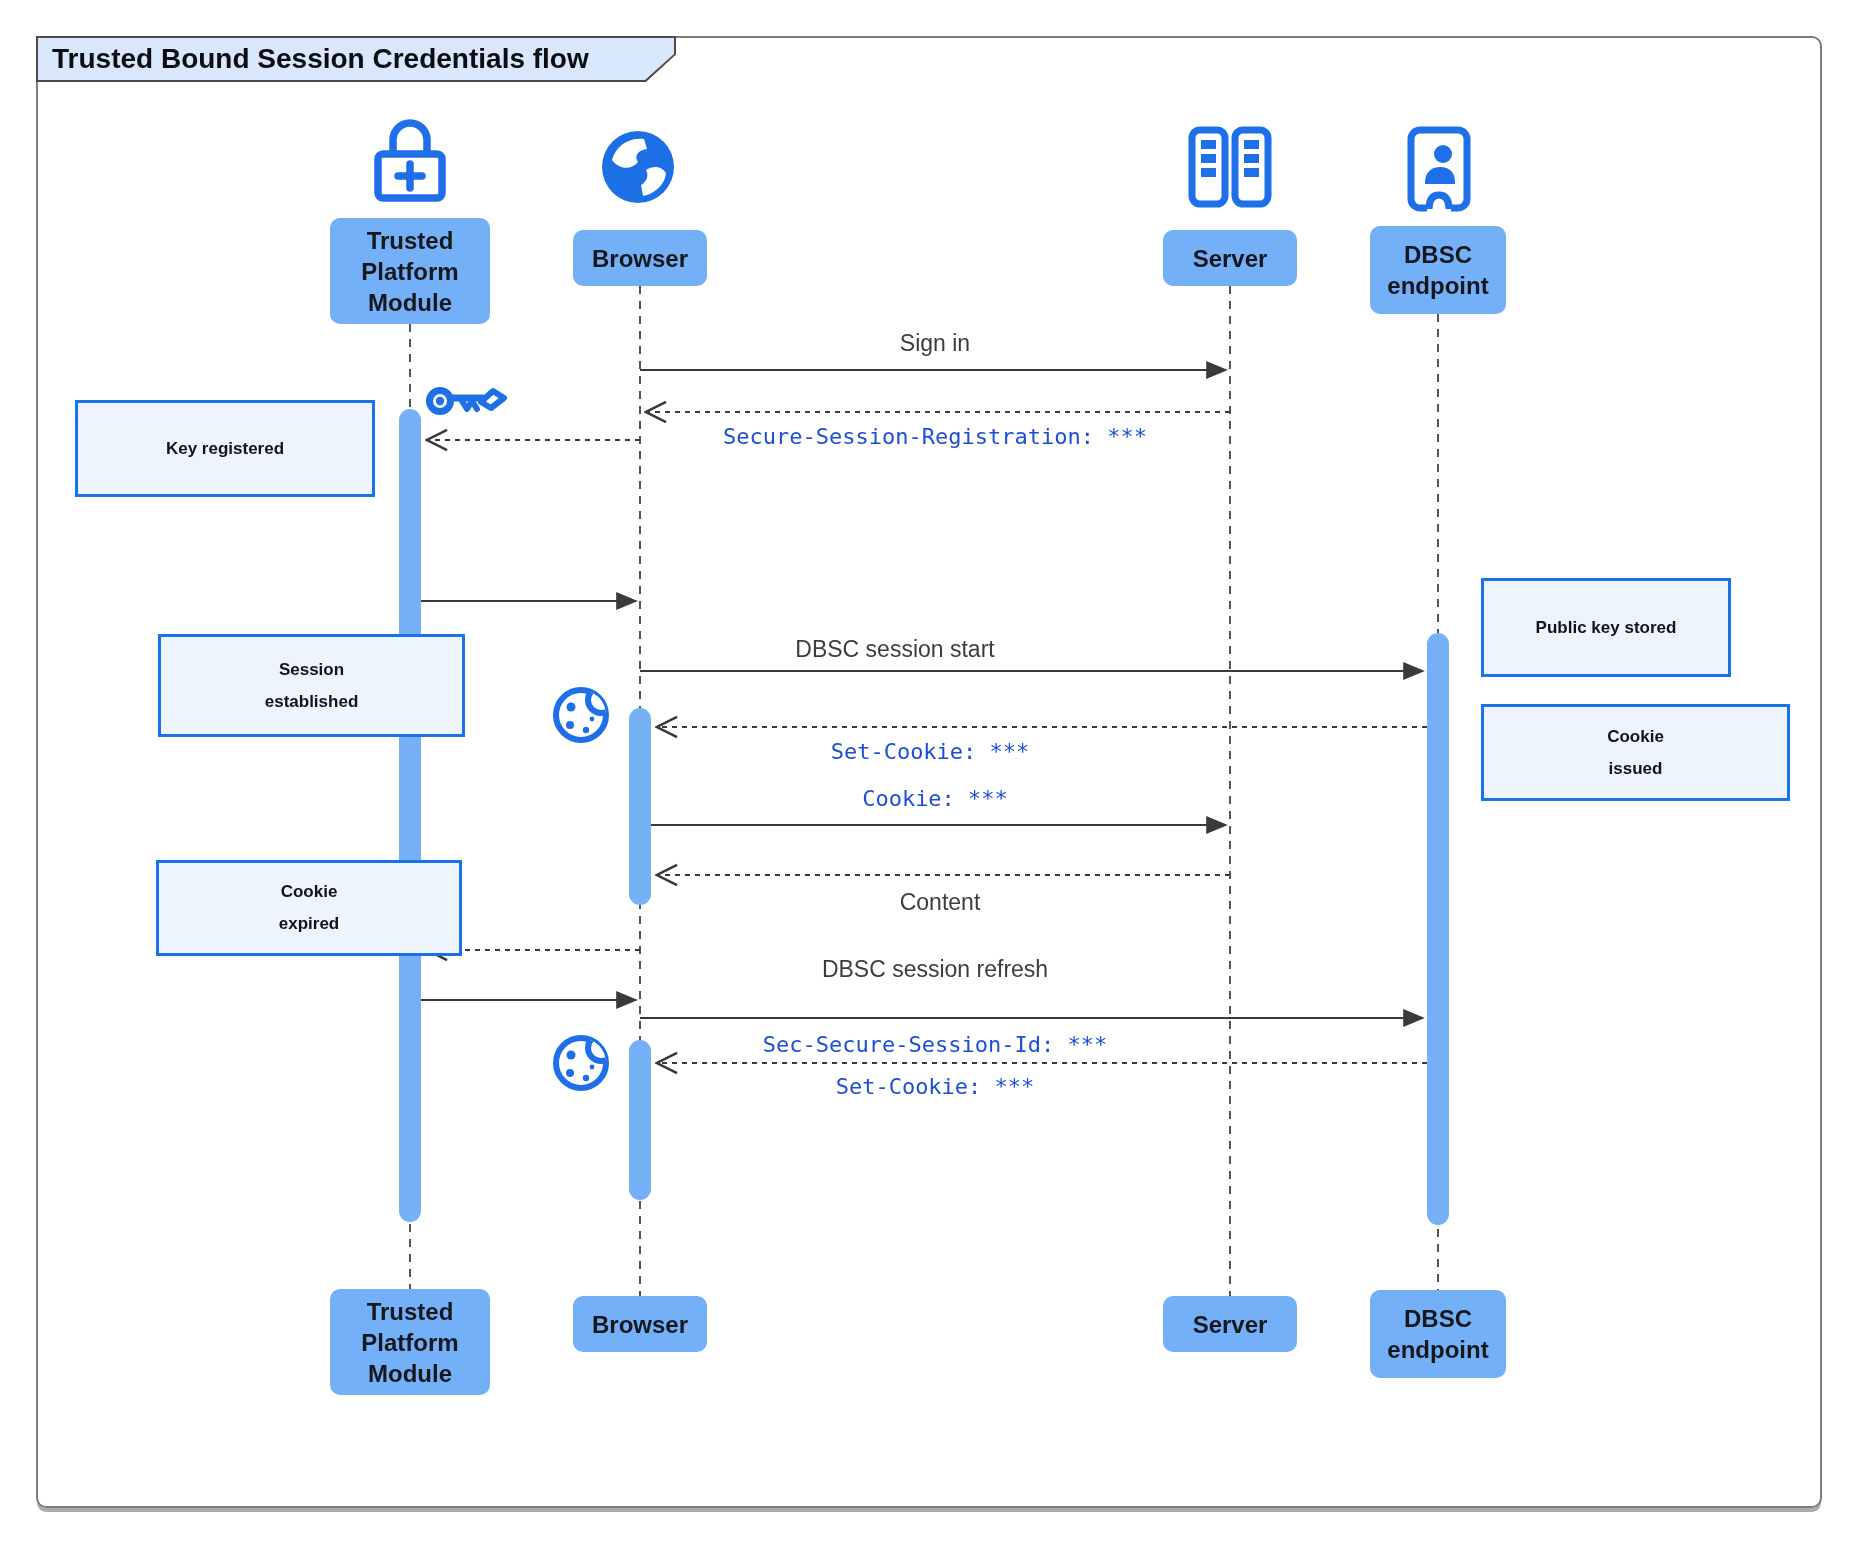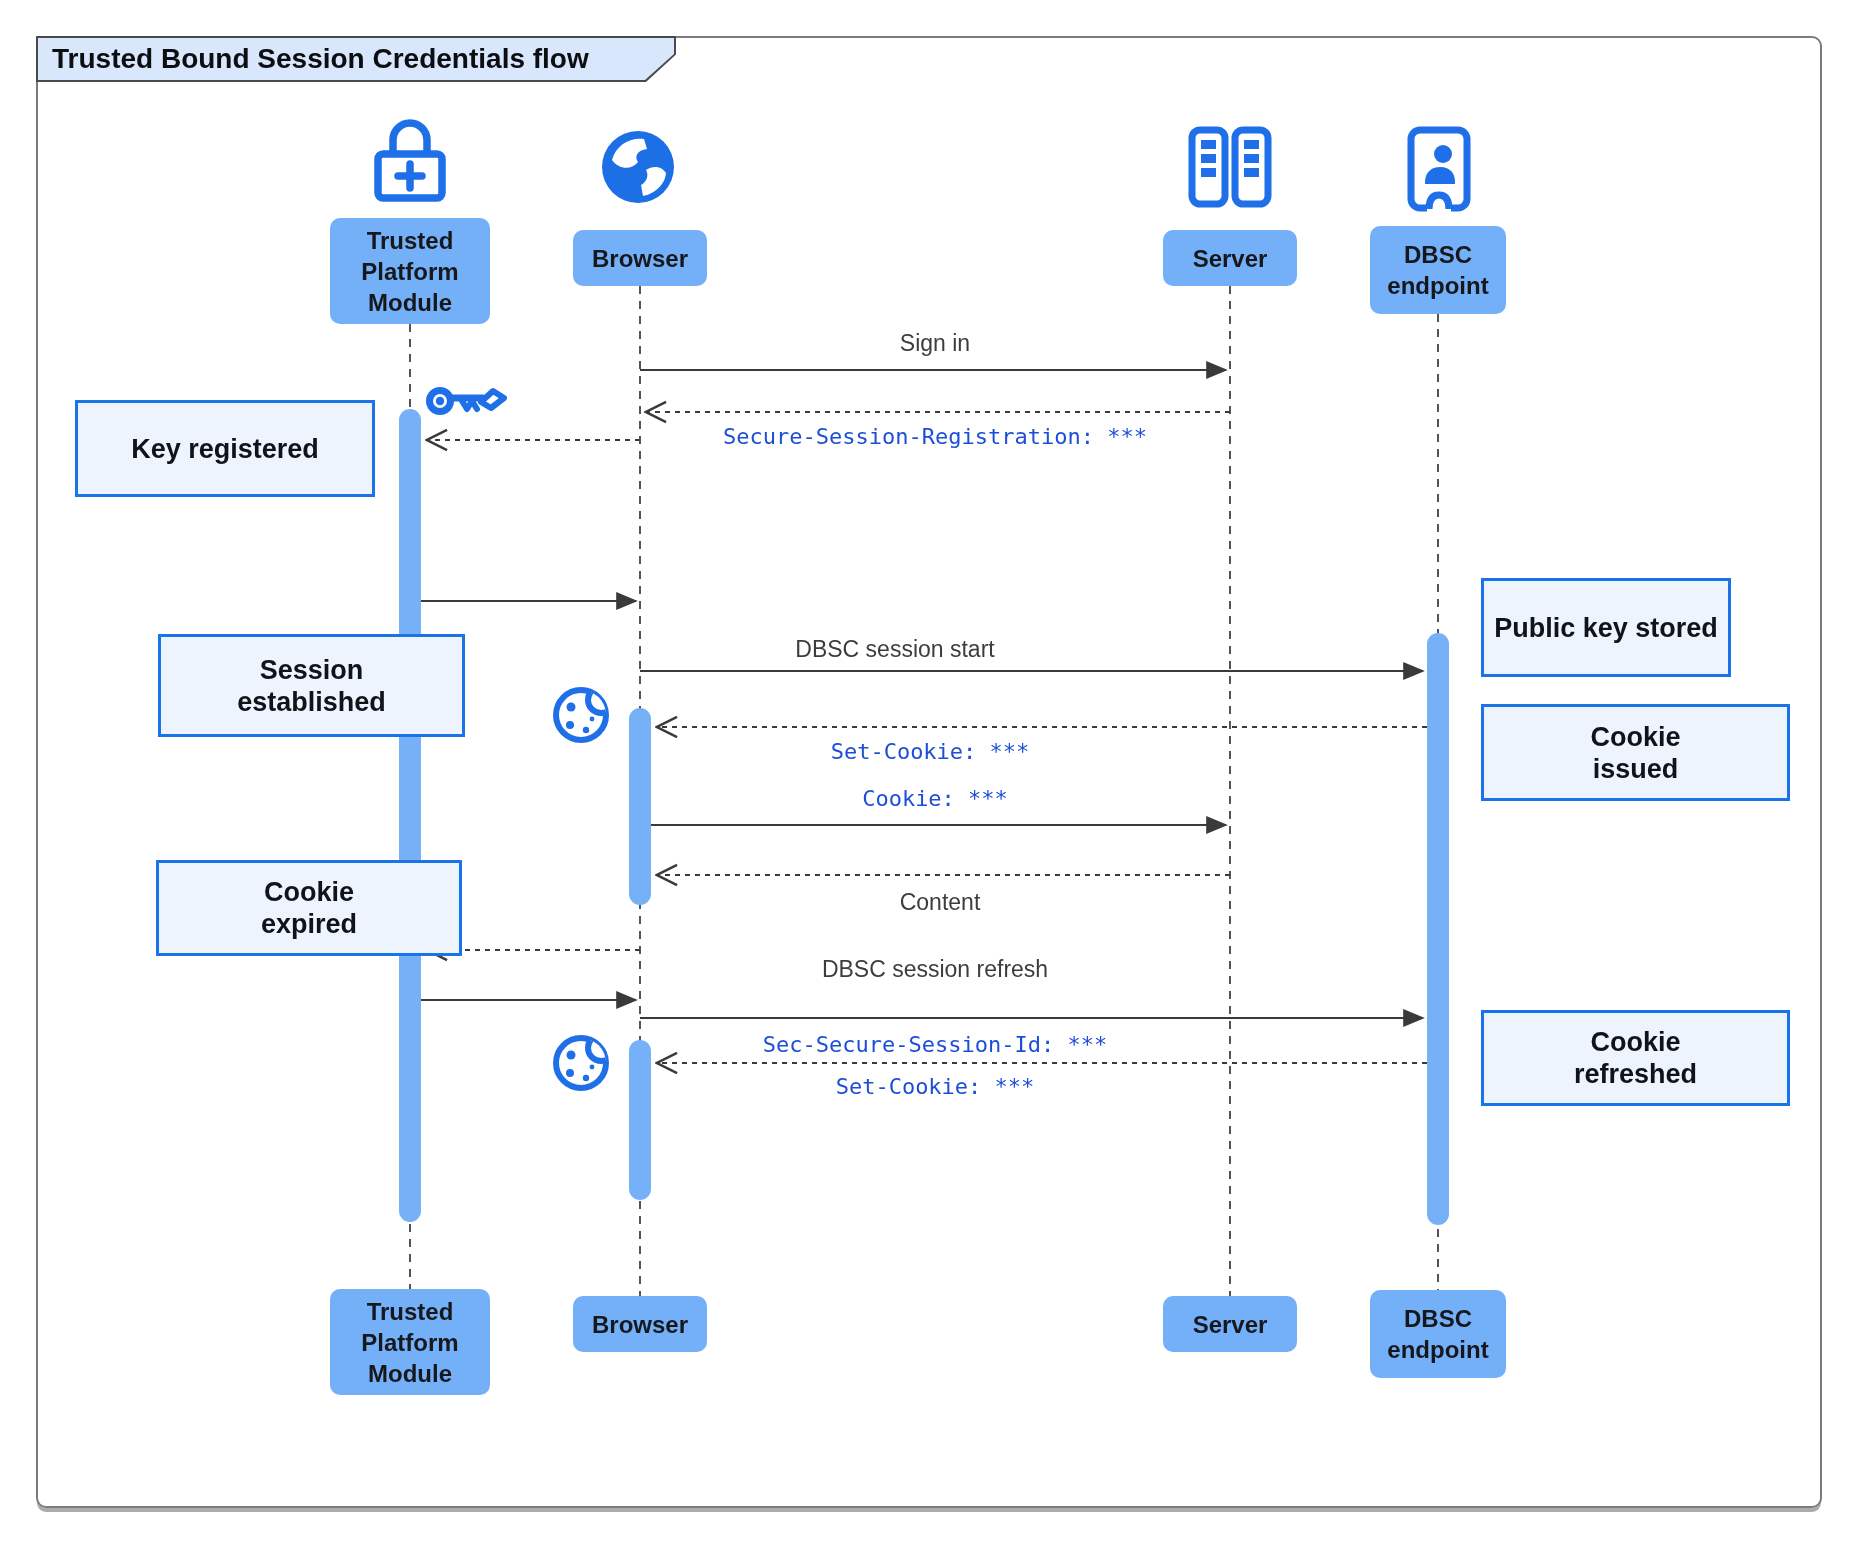--- a/index.html
+++ b/index.html
@@ -19,21 +19,21 @@
              display:flex;align-items:center;padding-left:14px;
              font-size:28px;font-weight:bold;color:#0c0e12;}
 
   
   .pbox{background:#74b0f8;border-radius:10px;display:flex;align-items:center;justify-content:center;
         text-align:center;font-weight:bold;font-size:24px;line-height:31px;color:#16181d;
         box-sizing:border-box;padding:4px 8px;}
 
   
   .note{background:#edf4fd;border:3px solid #1a73e8;display:flex;align-items:center;justify-content:center;
-        text-align:center;font-weight:bold;font-size:27px;line-height:32px;color:#101418;
+        text-align:center;font-weight:bold;font-size:17px;line-height:32px;color:#101418;
         box-sizing:border-box;}
   .note.wrap span{width:min-content;margin:auto;}
 
   
   .msg{transform:translateX(-50%);white-space:nowrap;font-size:23px;color:#3d3d3d;}
   .msg.mono{font-family:"DejaVu Sans Mono","Liberation Mono",monospace;font-size:22px;color:#1d4ed8;}
 
   .icon{line-height:0;}
   svg{display:block;}
 </style>
@@ -206,23 +206,20 @@
   <div class="abs note wrap" style="left:156px;top:860px;width:306px;height:96px;">
       <span>Cookie expired</span>
     </div>
 
   <div class="abs note" style="left:1481px;top:578px;width:250px;height:99px;">
       <span>Public key stored</span>
     </div>
   <div class="abs note wrap" style="left:1481px;top:704px;width:309px;height:97px;">
       <span>Cookie issued</span>
     </div>
-  <div class="abs note wrap" style="left:1481px;top:1010px;width:309px;height:96px;">
-      <span>Cookie refreshed</span>
-    </div>
 
   <div class="abs msg" style="left:935px;top:330px;">Sign in</div>
   <div class="abs msg mono" style="left:935px;top:424px;">Secure-Session-Registration: ***</div>
   <div class="abs msg" style="left:895px;top:636px;">DBSC session start</div>
   <div class="abs msg mono" style="left:930px;top:739px;">Set-Cookie: ***</div>
   <div class="abs msg mono" style="left:935px;top:786px;">Cookie: ***</div>
   <div class="abs msg" style="left:940px;top:889px;">Content</div>
   <div class="abs msg" style="left:935px;top:956px;">DBSC session refresh</div>
   <div class="abs msg mono" style="left:935px;top:1032px;">Sec-Secure-Session-Id: ***</div>
   <div class="abs msg mono" style="left:935px;top:1074px;">Set-Cookie: ***</div>

